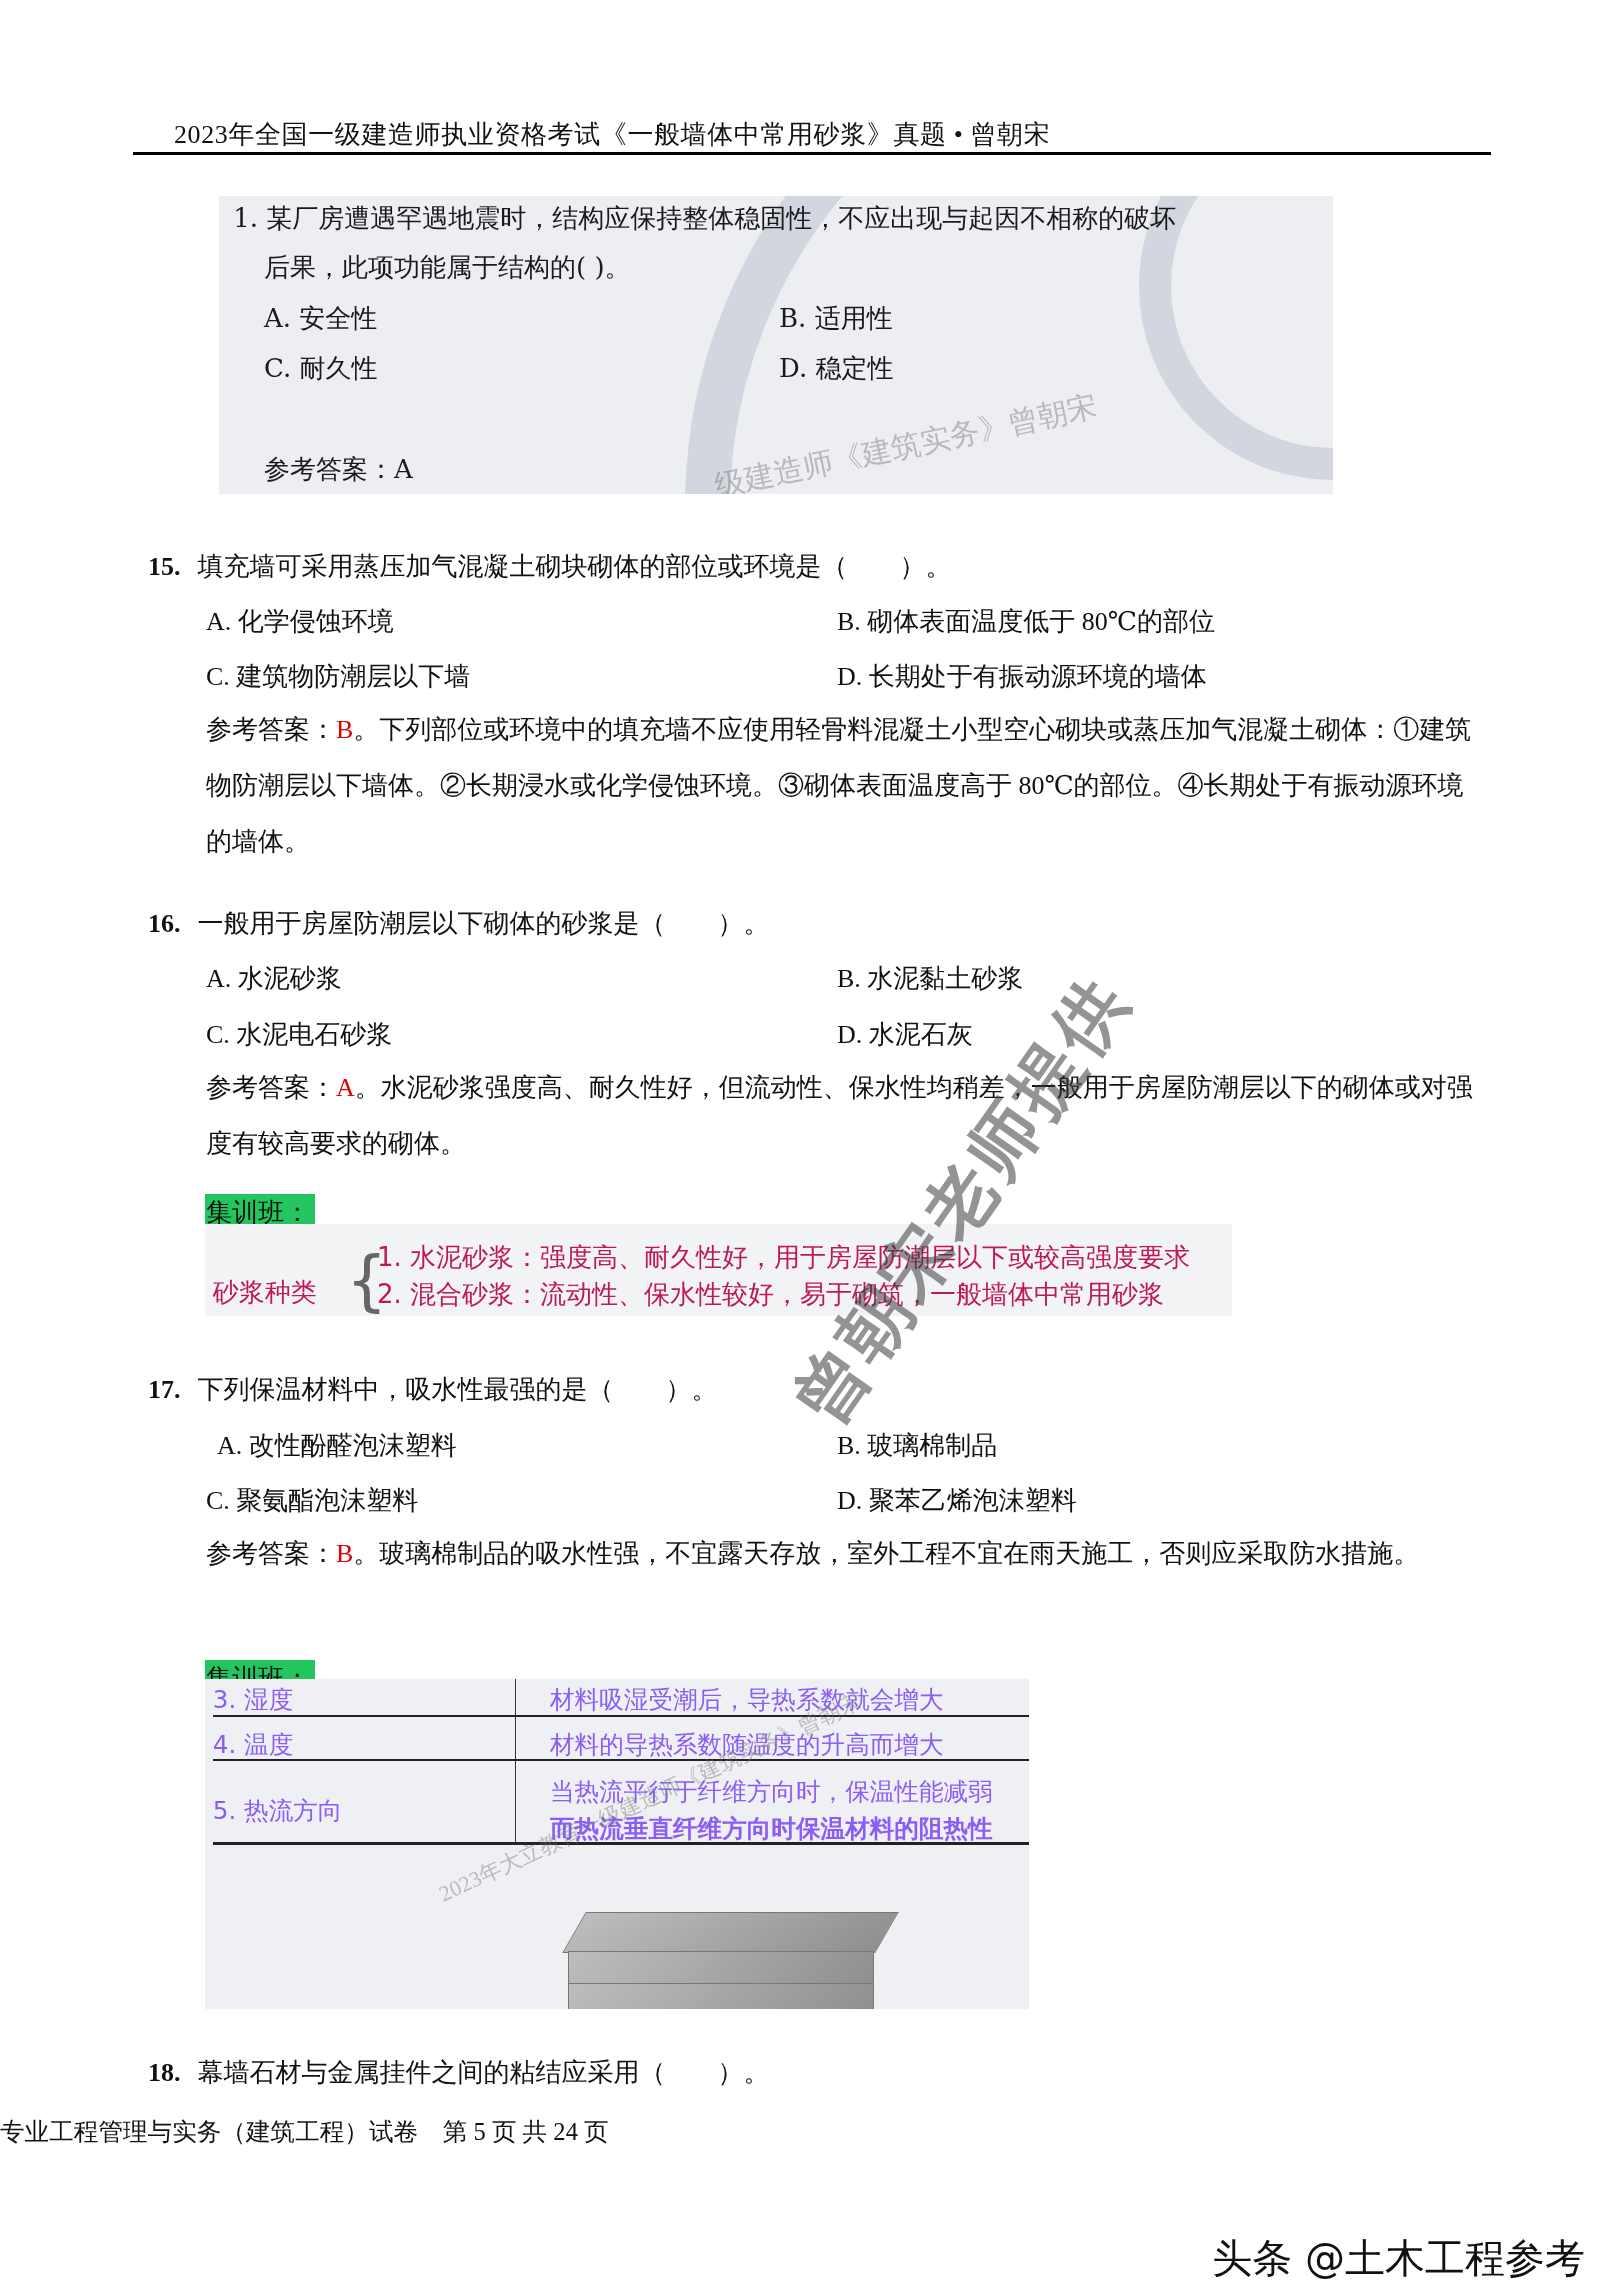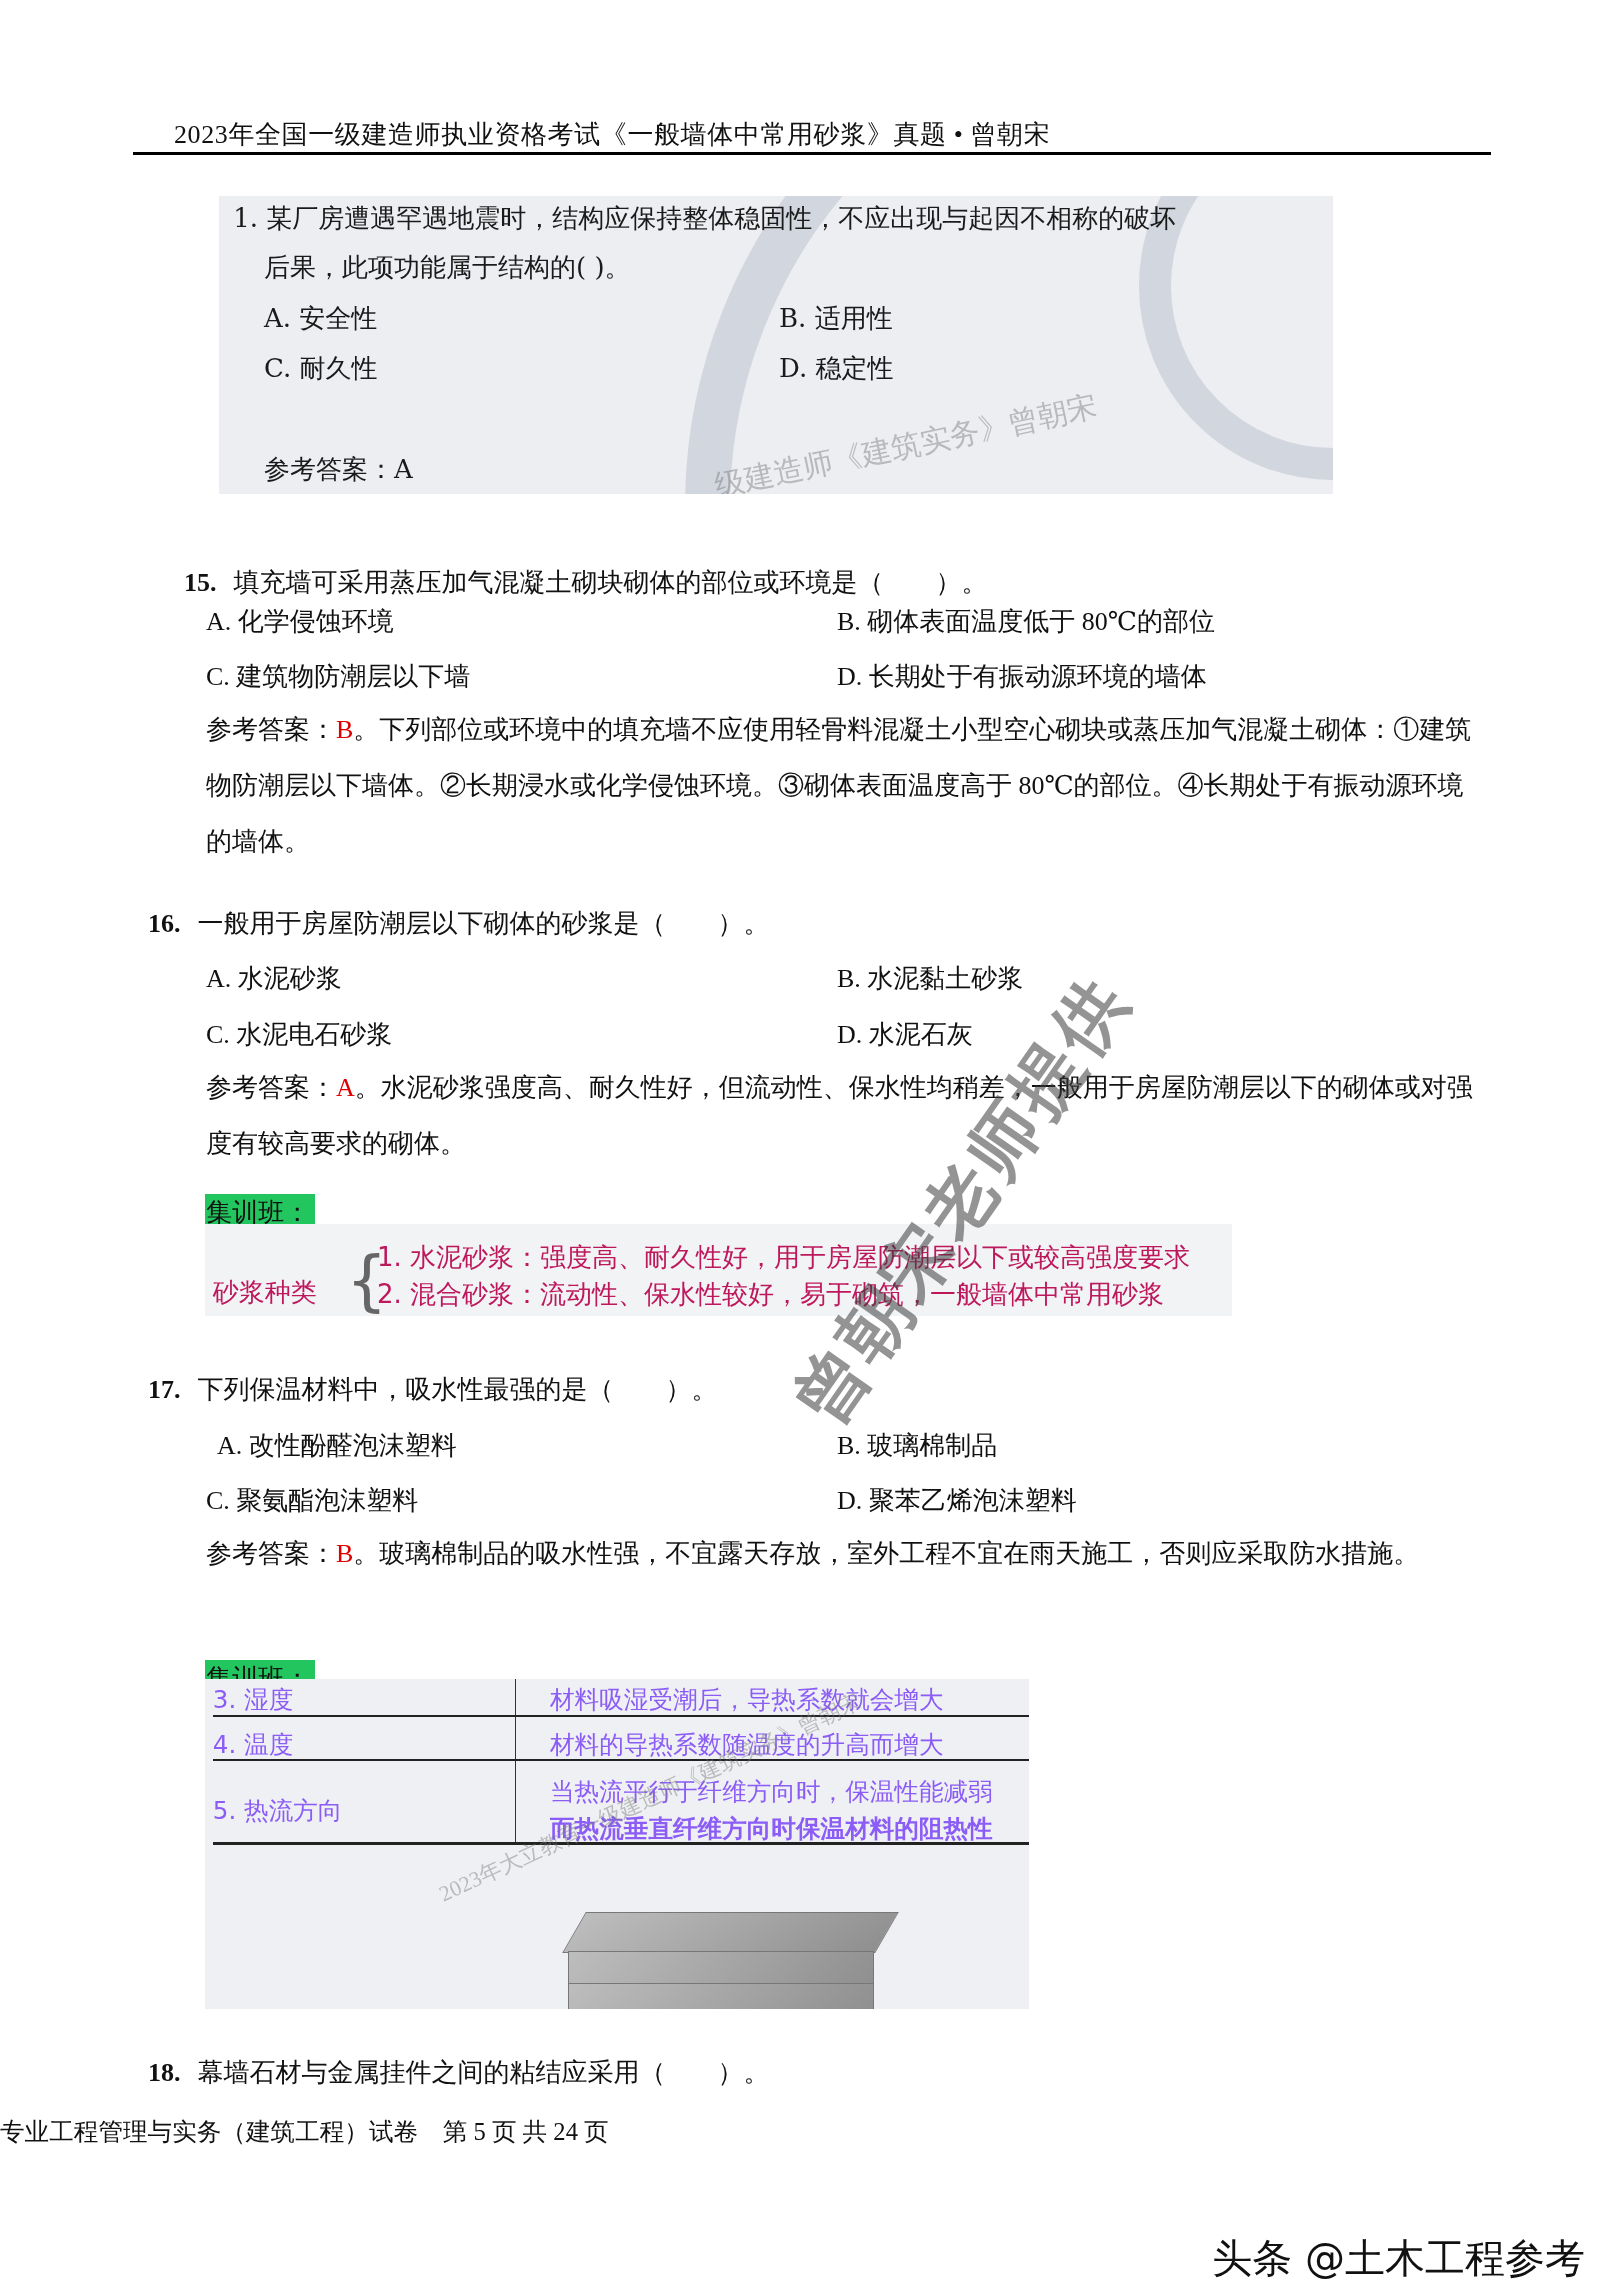--- a/index.html
+++ b/index.html
@@ -46,21 +46,21 @@
   <div class="img-text" style="left:14.2px; top:5.2px;">1. 某厂房遭遇罕遇地震时，结构应保持整体稳固性，不应出现与起因不相称的破坏</div>
   <div class="img-text" style="left:45px; top:54px;">后果，此项功能属于结构的(   )。</div>
   <div class="img-text" style="left:45px; top:105px;">A. 安全性</div>
   <div class="img-text" style="left:560px; top:105px;">B. 适用性</div>
   <div class="img-text" style="left:45px; top:155px;">C. 耐久性</div>
   <div class="img-text" style="left:560px; top:155px;">D. 稳定性</div>
   <div class="img-text" style="left:45px; top:256px;">参考答案：A</div>
   <div class="wm-text" style="left:492px; top:230px;">级建造师《建筑实务》曾朝宋</div>
 </div>
 
-<div class="abs q-line" style="left:148px; top:565px;margin-left:36px;">
+<div class="abs q-line" style="left:148px; top:549px;">
   <span class="q-num">15.</span>
   <span style="margin-left:10.4px;">填充墙可采用蒸压加气混凝土砌块砌体的部位或环境是（　　）。</span>
 </div>
 <div class="abs opt" style="left:206px; top:604px;">A.  化学侵蚀环境</div>
 <div class="abs opt" style="left:837px; top:604px;">B.  砌体表面温度低于 80℃的部位</div>
 <div class="abs opt" style="left:206px; top:659px;">C.  建筑物防潮层以下墙</div>
 <div class="abs opt" style="left:837px; top:659px;">D.  长期处于有振动源环境的墙体</div>
 <div class="abs ans" style="left:206px; top:702px;">
   <span>参考答案：</span><span class="ans-key">B</span><span>。下列部位或环境中的填充墙不应使用轻骨料混凝土小型空心砌块或蒸压加气混凝土砌体：①建筑物防潮层以下墙体。②长期浸水或化学侵蚀环境。③砌体表面温度高于 80℃的部位。④长期处于有振动源环境的墙体。</span>
 </div>

